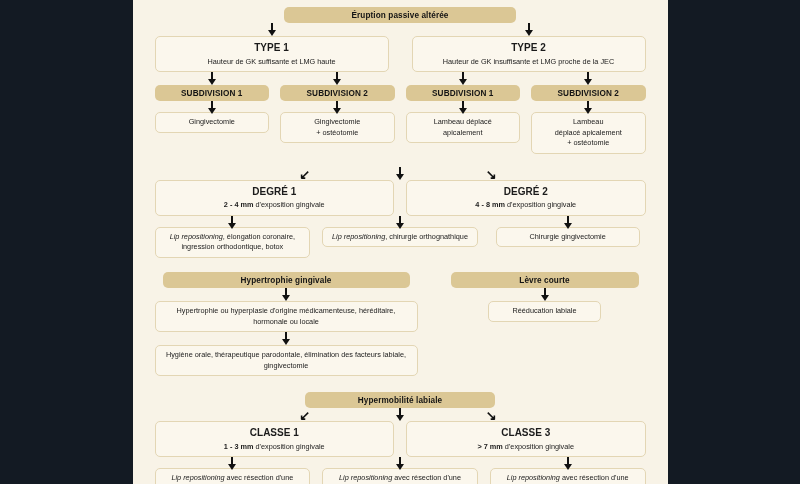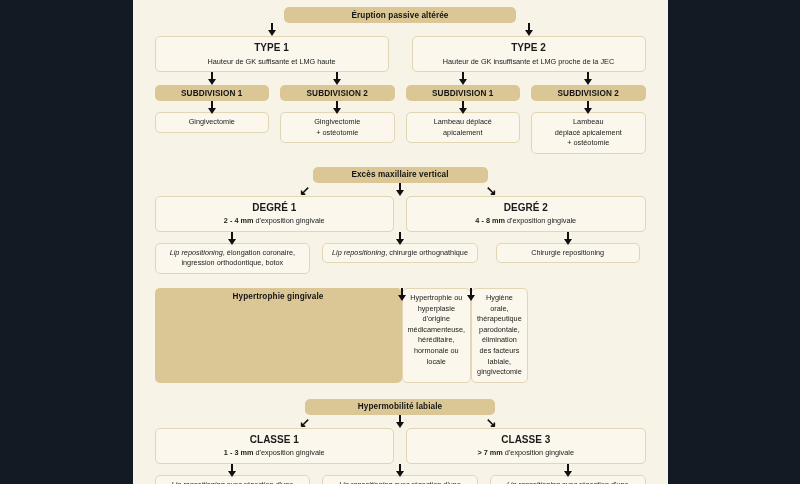--- a/index.html
+++ b/index.html
@@ -112,21 +112,21 @@
   .cols4 > div { flex: 1; }
   .cols4 > div + div { margin-left: 11px; }
 
   .halfgap { width: 23px; flex: 0 0 23px; }
 
   .hdr-eruption { width: 232px; }
   .hdr-excess   { width: 175px; }
   .hdr-hyper    { width: 247px; }
   .hdr-labial   { width: 190px; }
 
-  .stack { display: flex; flex-direction: row; }
+  .stack { display: flex; flex-direction: column; }
 </style>
 </head>
 <body>
 
 <div class="page">
 
   <div class="sec">
 
     <div class="center">
       <div class="bar hdr-eruption">Éruption passive altérée</div>
@@ -218,23 +218,20 @@
       <div>
           <div class="box" style="white-space:pre-line">Lambeau
 déplacé apicalement
 + ostéotomie</div>
         </div>
     </div>
   </div>
 
   <div class="sec" style="margin-top:13px">
 
-    <div class="center">
-      <div class="bar hdr-excess">Excès maxillaire vertical</div>
-    </div>
 
     <div class="row cols3" style="position:relative">
       <div style="position:relative">
         <div class="diag" style="right:-2px;top:1px">↙</div>
       </div>
       <div>
           <div class="arrow"></div>
         </div>
       <div style="position:relative">
         <div class="diag" style="left:-4px;top:1px">↘</div>
@@ -274,40 +271,49 @@
           <i>Lip repositioning</i><span>, élongation coronaire, ingression orthodontique, botox</span>
         </div>
       </div>
       <div>
         <div class="box">
           <i>Lip repositioning</i><span>, chirurgie orthognathique</span>
         </div>
       </div>
       <div>
         <div class="box" style="margin:0 6px">
-          <i></i><span>Chirurgie repositioning</span>
+          <i></i><span>Chirurgie gingivectomie</span>
         </div>
       </div>
     </div>
   </div>
 
   <div class="sec row" style="margin-top:14px">
 
     <div class="stack" style="flex:0 0 263px">
       <div class="center">
         <div class="bar hdr-hyper">Hypertrophie gingivale</div>
       </div>
       <div class="arrow"></div>
       <div class="box">Hypertrophie ou hyperplasie d'origine médicamenteuse, héréditaire, hormonale ou locale</div>
       <div class="arrow"></div>
       <div class="box">Hygiène orale, thérapeutique parodontale, élimination des facteurs labiale, gingivectomie</div>
     </div>
 
     <div style="flex:0 0 26px"></div>
 
+    <div class="stack" style="flex:1">
+      <div class="center">
+        <div class="bar hdr-labial" style="width:188px">Lèvre courte</div>
+      </div>
+      <div class="arrow"></div>
+      <div class="center">
+        <div class="box" style="width:113px">Rééducation labiale</div>
+      </div>
+    </div>
   </div>
 
   <div class="sec" style="margin-top:16px">
 
     <div class="center">
       <div class="bar hdr-labial">Hypermobilité labiale</div>
     </div>
 
     <div class="row cols3">
       <div style="position:relative">

